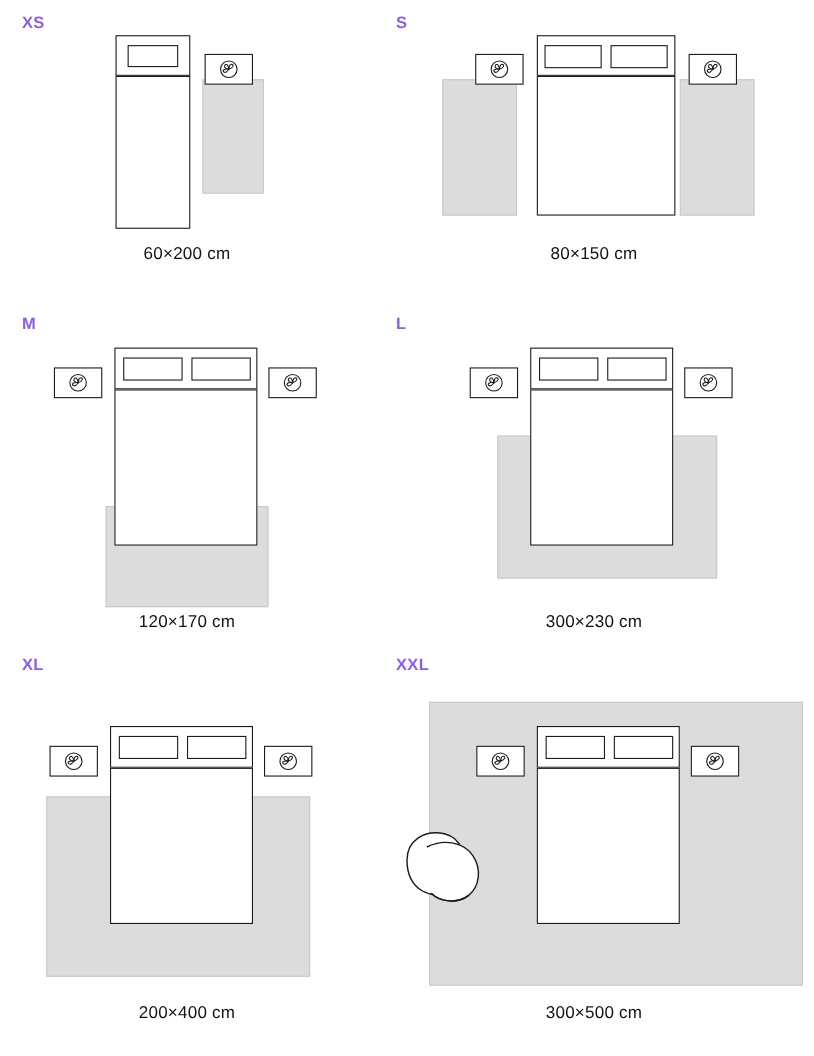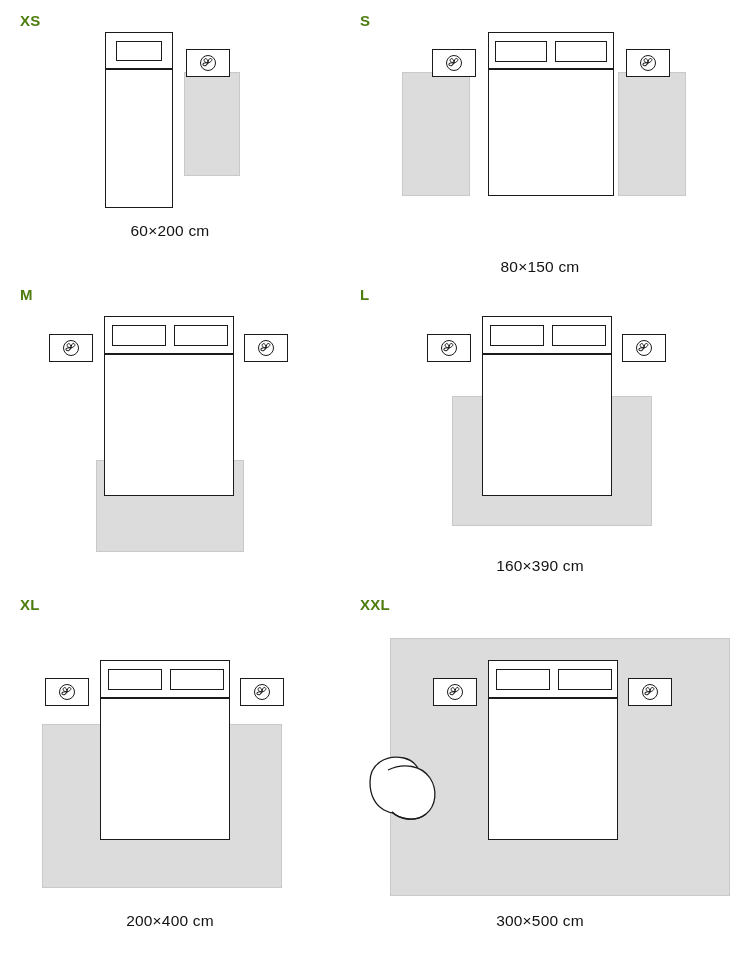--- a/index.html
+++ b/index.html
@@ -21,21 +21,21 @@
     width: 740px;
     height: 960px;
   }
   .cell {
     position: absolute;
   }
   .size-label {
     font-size: 15px;
     font-weight: bold;
     letter-spacing: 0.3px;
-    color: #4d7c0f;
+    color: #8b5cf6;
   }
   .caption {
     font-size: 15.5px;
     color: #121212;
     text-align: center;
     letter-spacing: 0.2px;
   }
   .stage {
     position: absolute;
   }
@@ -145,21 +145,21 @@
           <svg width="20" height="20" viewBox="0 0 24 24">
             <circle cx="12" cy="12" r="9" fill="none" stroke="#1b1b1b" stroke-width="1.2"></circle>
             <path d="M12 12 C12 6.5 8.5 5.5 7.5 8 C6.6 10.3 9.4 11.6 12 12 Z" fill="none" stroke="#1b1b1b" stroke-width="1.2"></path>
             <path d="M12 12 C17.3 10.4 17.6 7 15.2 6.6 C13 6.2 12.3 9.3 12 12 Z" fill="none" stroke="#1b1b1b" stroke-width="1.2"></path>
             <path d="M12 12 C13.8 17.2 17 17.6 17.2 15.1 C17.4 12.8 14.6 12.2 12 12 Z" fill="none" stroke="#1b1b1b" stroke-width="1.2" transform="rotate(120 12 12)"></path>
           </svg>
         </span>
       </div>
     </div>
 
-    <div class="caption" style="position:absolute; left:0px; top:222px; width:400px;margin-top:36px;">80×150 cm</div>
+    <div class="caption" style="position:absolute; left:0px; top:222px; width:400px;">80×150 cm</div>
   </div>
 
   <div class="cell" style="left:0px; top:272px; width:340px; height:310px;">
     <div class="size-label" style="position:absolute; left:20px; top:14px;">M</div>
 
     <div class="stage" style="left:0px; top:26px; width:340px; height:250px;">
 
       <div class="rug" style="left:96px; top:162px; width:148px; height:92px;"></div>
 
       <div class="headboard" style="left:104px; top:18px; width:130px; height:38px;"></div>
@@ -184,20 +184,21 @@
           <svg width="20" height="20" viewBox="0 0 24 24">
             <circle cx="12" cy="12" r="9" fill="none" stroke="#1b1b1b" stroke-width="1.2"></circle>
             <path d="M12 12 C12 6.5 8.5 5.5 7.5 8 C6.6 10.3 9.4 11.6 12 12 Z" fill="none" stroke="#1b1b1b" stroke-width="1.2"></path>
             <path d="M12 12 C17.3 10.4 17.6 7 15.2 6.6 C13 6.2 12.3 9.3 12 12 Z" fill="none" stroke="#1b1b1b" stroke-width="1.2"></path>
             <path d="M12 12 C13.8 17.2 17 17.6 17.2 15.1 C17.4 12.8 14.6 12.2 12 12 Z" fill="none" stroke="#1b1b1b" stroke-width="1.2" transform="rotate(120 12 12)"></path>
           </svg>
         </span>
       </div>
     </div>
 
+    <div class="caption" style="position:absolute; left:0px; top:285px; width:340px;">120×170 cm</div>
   </div>
 
   <div class="cell" style="left:340px; top:272px; width:400px; height:310px;">
     <div class="size-label" style="position:absolute; left:20px; top:14px;">L</div>
 
     <div class="stage" style="left:0px; top:26px; width:400px; height:250px;">
 
       <div class="rug" style="left:112px; top:98px; width:200px; height:130px;"></div>
 
       <div class="headboard" style="left:142px; top:18px; width:130px; height:38px;"></div>
@@ -222,21 +223,21 @@
           <svg width="20" height="20" viewBox="0 0 24 24">
             <circle cx="12" cy="12" r="9" fill="none" stroke="#1b1b1b" stroke-width="1.2"></circle>
             <path d="M12 12 C12 6.5 8.5 5.5 7.5 8 C6.6 10.3 9.4 11.6 12 12 Z" fill="none" stroke="#1b1b1b" stroke-width="1.2"></path>
             <path d="M12 12 C17.3 10.4 17.6 7 15.2 6.6 C13 6.2 12.3 9.3 12 12 Z" fill="none" stroke="#1b1b1b" stroke-width="1.2"></path>
             <path d="M12 12 C13.8 17.2 17 17.6 17.2 15.1 C17.4 12.8 14.6 12.2 12 12 Z" fill="none" stroke="#1b1b1b" stroke-width="1.2" transform="rotate(120 12 12)"></path>
           </svg>
         </span>
       </div>
     </div>
 
-    <div class="caption" style="position:absolute; left:0px; top:285px; width:400px;">160×390 cm</div>
+    <div class="caption" style="position:absolute; left:0px; top:285px; width:400px;">300×230 cm</div>
   </div>
 
   <div class="cell" style="left:0px; top:582px; width:340px; height:378px;">
     <div class="size-label" style="position:absolute; left:20px; top:14px;">XL</div>
 
     <div class="stage" style="left:0px; top:46px; width:340px; height:276px;">
 
       <div class="rug" style="left:42px; top:96px; width:240px; height:164px;"></div>
 
       <div class="headboard" style="left:100px; top:32px; width:130px; height:38px;"></div>

